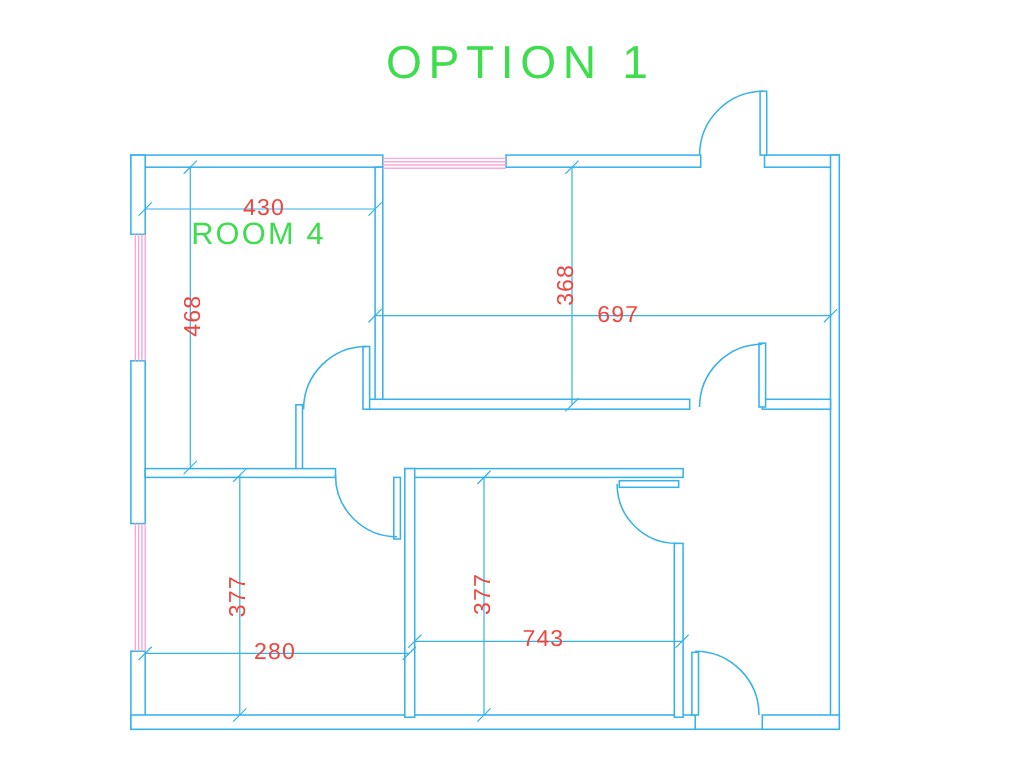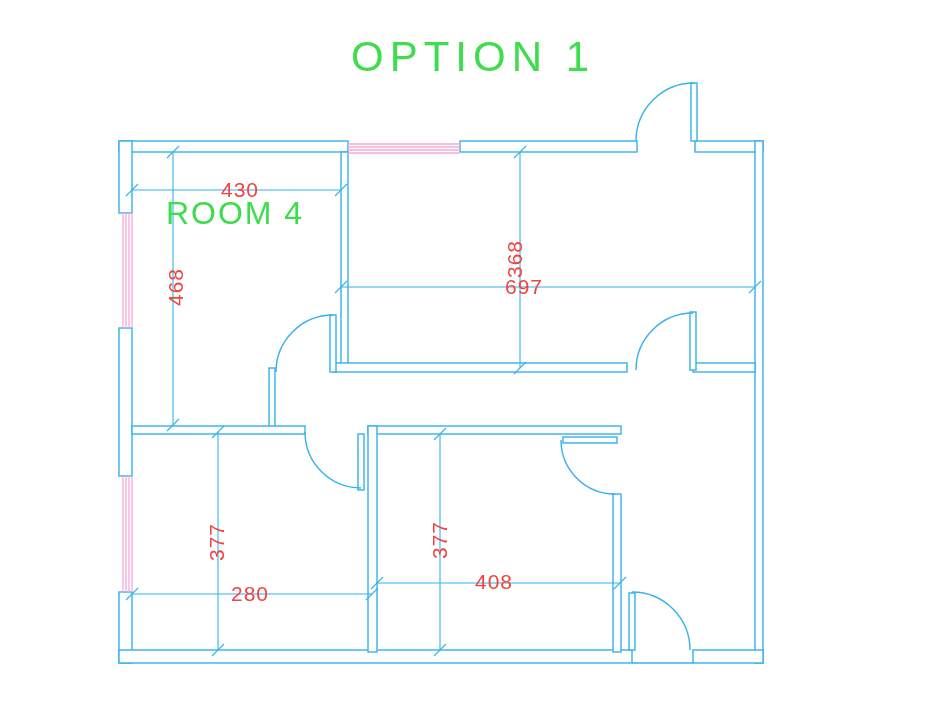--- a/index.html
+++ b/index.html
@@ -7,21 +7,21 @@
     position:relative;width:941px;height:706px;background:#ffffff;overflow:hidden;
     font-family:Liberation Sans, sans-serif;
     border-radius:18px;
   }
   #plan-svg{position:absolute;left:0;top:0;}
   .txt{position:absolute;transform:translate(-50%,-50%);white-space:nowrap;line-height:1;}
   .title{
     color:#3edd4d;font-size:42px;font-weight:300;letter-spacing:6px;
   }
   .room-label{
-    color:#3edd4d;font-size:32px;font-weight:300;letter-spacing:2px;
+    color:#3edd4d;font-size:28px;font-weight:300;letter-spacing:2px;
   }
   .dim{
     color:#f0443e;font-size:21px;font-weight:300;letter-spacing:1px;
   }
   .dim.vert{transform:translate(-50%,-50%) rotate(-90deg);}
 </style>
 </head>
 <body>
 
 <div id="stage">
@@ -166,18 +166,18 @@
     </g>
   </svg>
 
   <span class="txt title" style="left:473px;top:57px">OPTION 1</span>
 
   <span class="txt room-label" style="left:235px;top:213px">ROOM 4</span>
 
   <span class="txt dim" style="left:240px;top:189px">430</span>
   <span class="txt dim vert" style="left:175px;top:287px">468</span>
   <span class="txt dim vert" style="left:514px;top:259px">368</span>
-  <span class="txt dim" style="left:524px;top:286px">697</span>
+  <span class="txt dim" style="left:562px;top:286px">697</span>
   <span class="txt dim vert" style="left:216px;top:542px">377</span>
   <span class="txt dim" style="left:250px;top:593px">280</span>
   <span class="txt dim vert" style="left:439px;top:540px">377</span>
-  <span class="txt dim" style="left:494px;top:581px">408</span>
+  <span class="txt dim" style="left:494px;top:581px">743</span>
 </div>
 
 </body></html>

